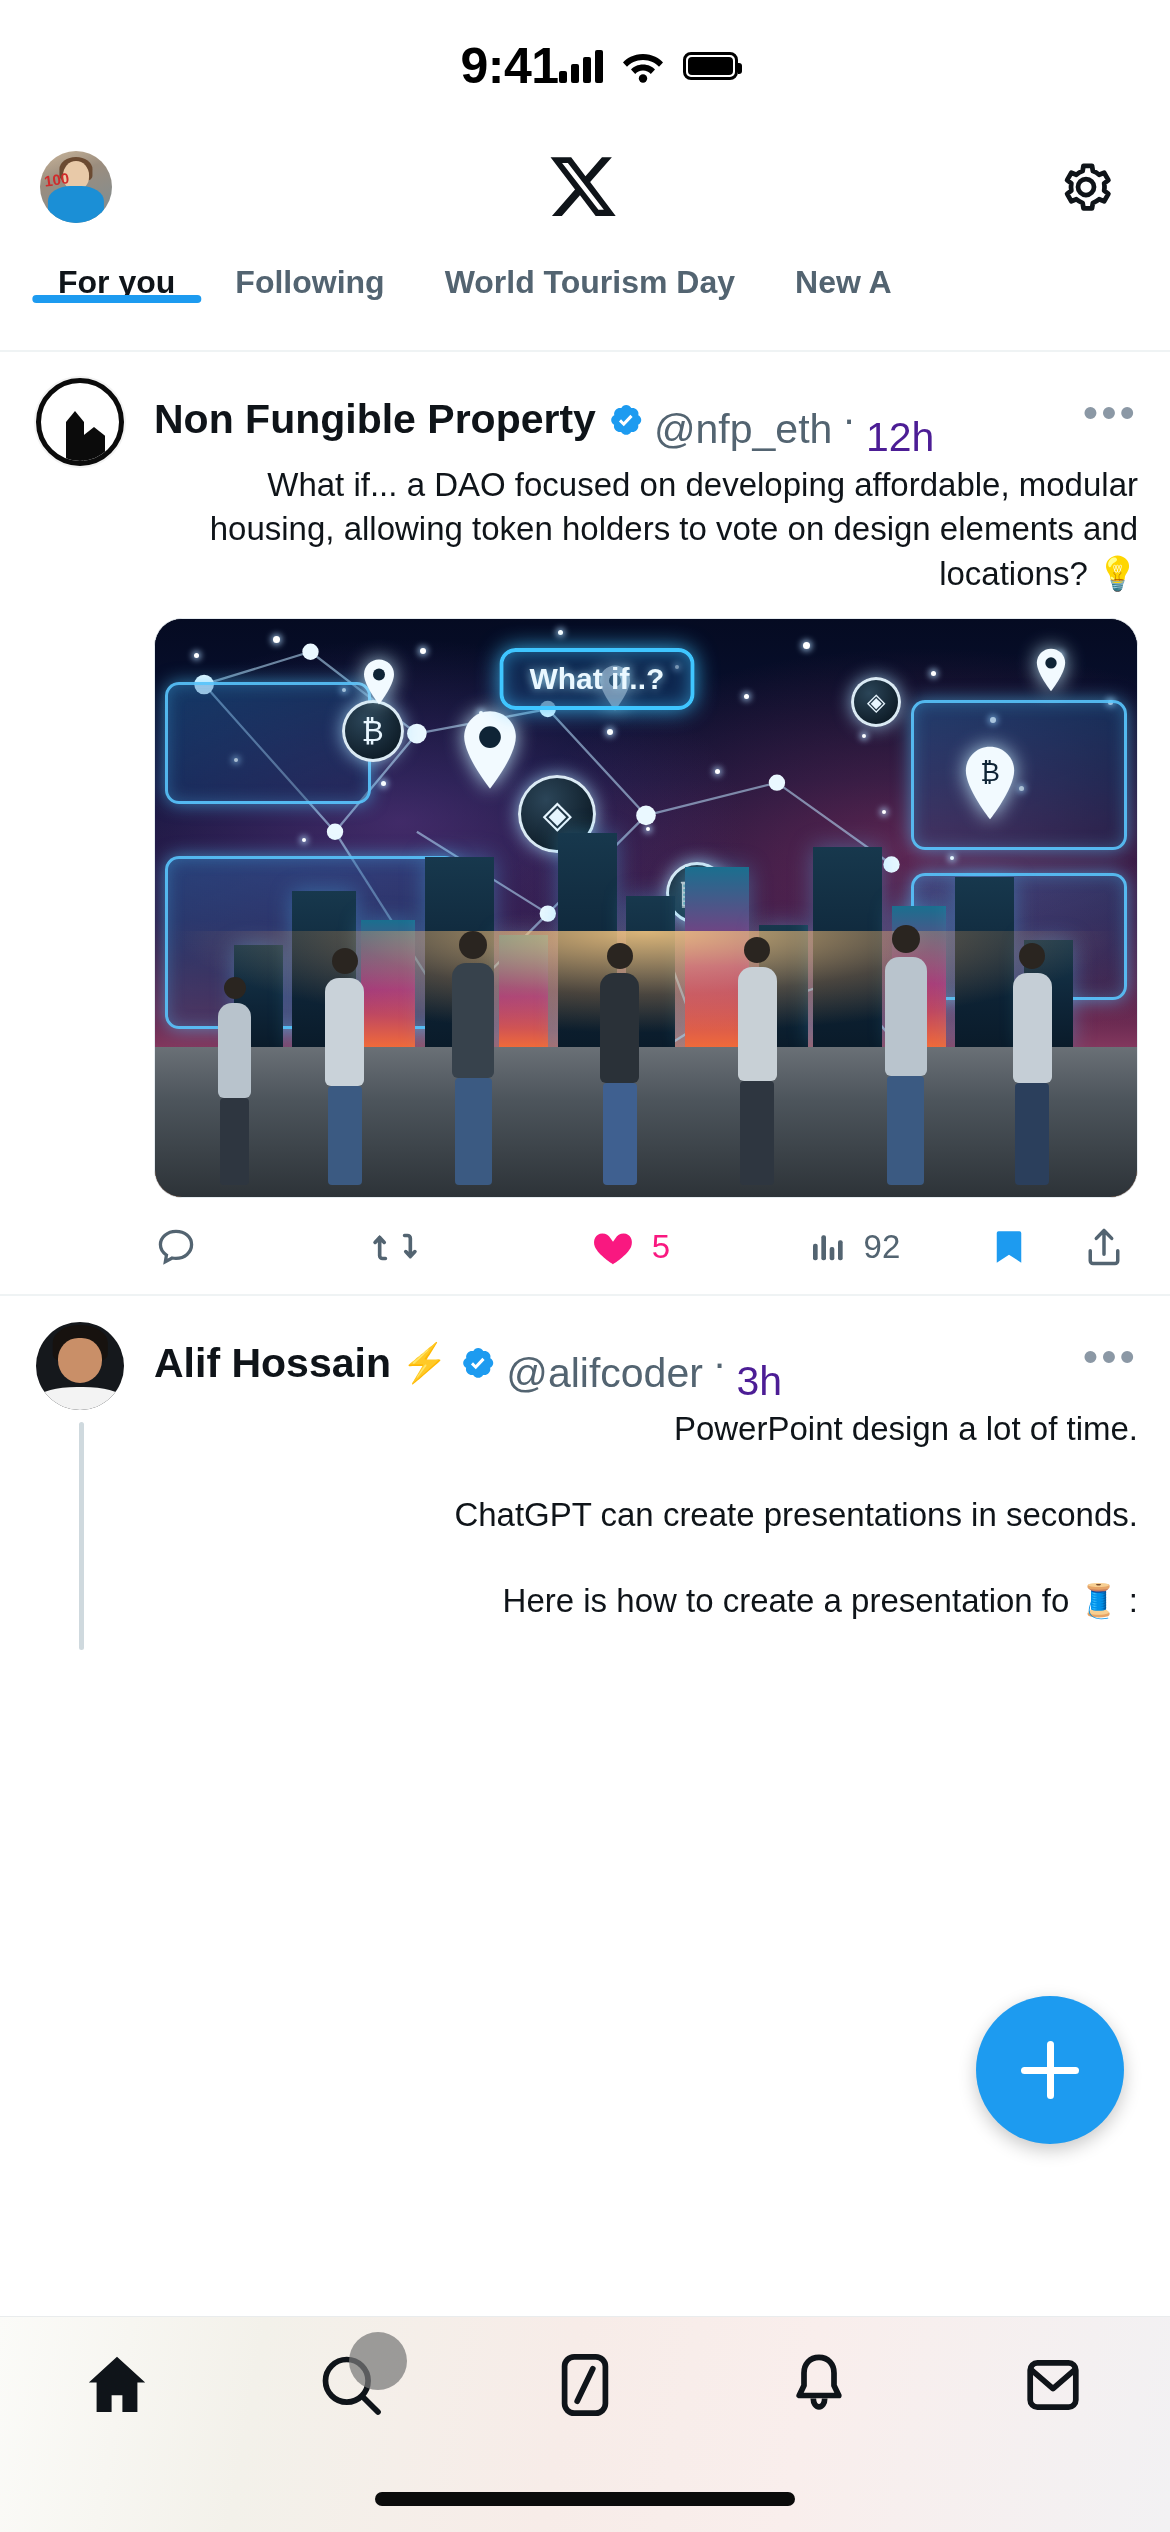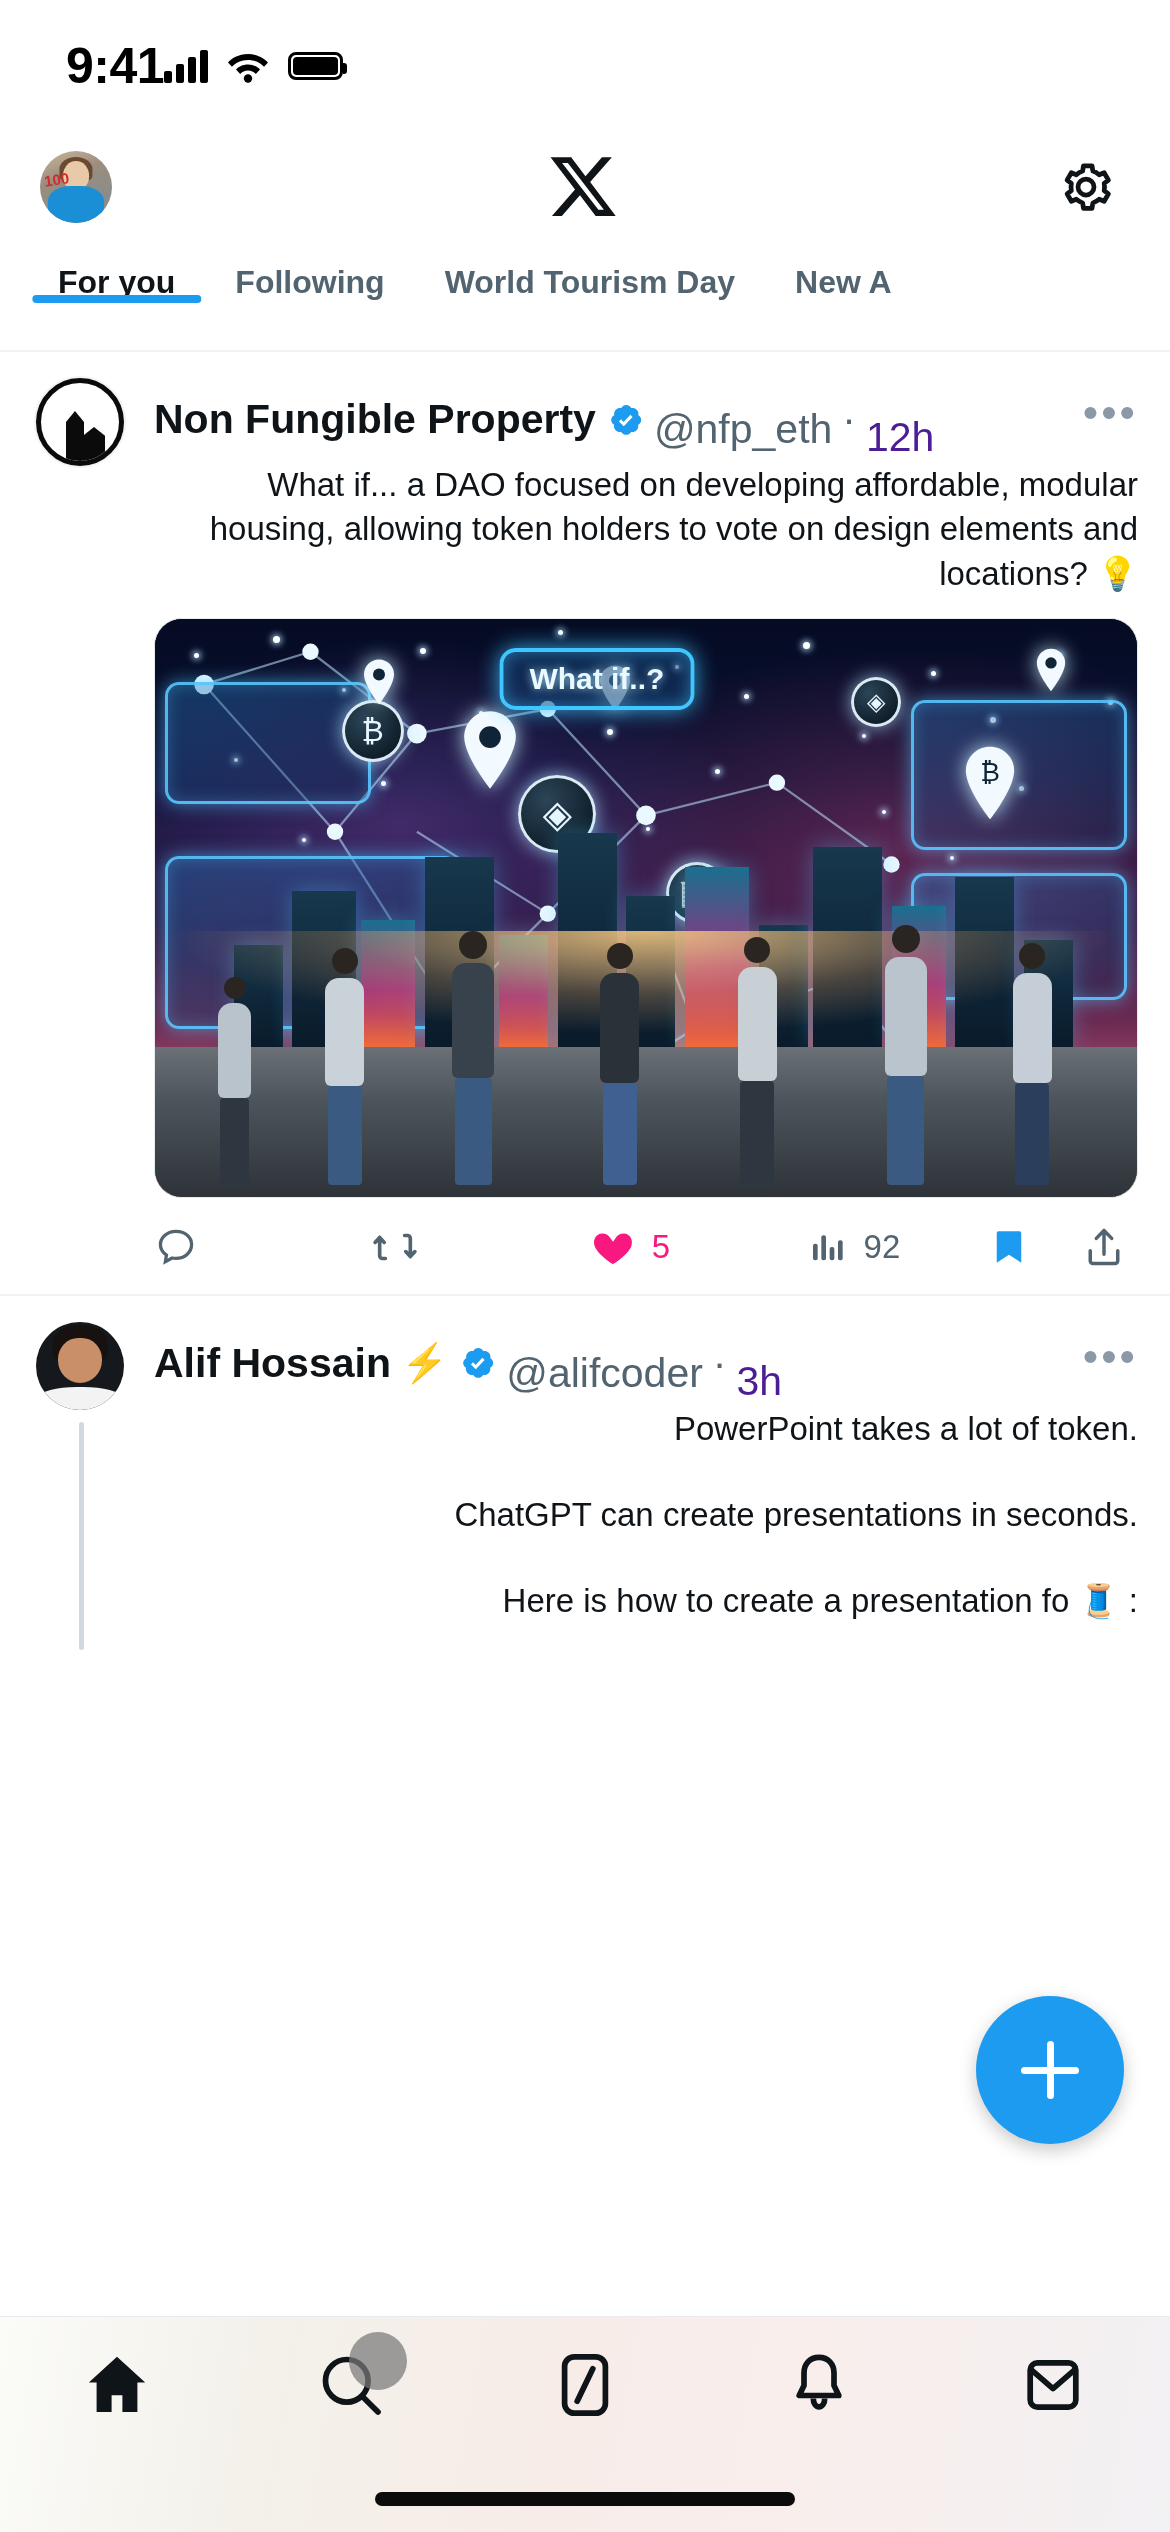--- a/index.html
+++ b/index.html
@@ -10,22 +10,22 @@
     color:#0f1419;
     overflow:hidden;
     position:relative;
   }
 
   
   .status-bar {
     height:132px;
     display:flex;
     align-items:center;
-    justify-content:flex-start;
-    padding:0 62px 0 66px;
+    justify-content:center;
+    padding:0 62px 0 90px;
     position:relative;
   }
   .status-time {
     font-size:50px;
     font-weight:700;
     letter-spacing:-0.5px;
     color:#000;
   }
   .status-right { display:flex; align-items:center; gap:18px; }
 
@@ -626,21 +626,21 @@
         <path fill="#1d9bf0" d="M20.4 11c0-1.2-.7-2.3-1.7-2.8.3-1.1 0-2.4-.9-3.2-.9-.9-2.1-1.2-3.2-.9C14 3 12.9 2.3 11.7 2.3S9.4 3 8.9 4.1c-1.1-.3-2.4 0-3.2.9-.9.9-1.2 2.1-.9 3.2C3.7 8.7 3 9.8 3 11s.7 2.3 1.7 2.8c-.3 1.1 0 2.4.9 3.2.9.9 2.1 1.2 3.2.9.6 1 1.7 1.7 2.9 1.7s2.3-.7 2.8-1.7c1.1.3 2.4 0 3.2-.9.9-.9 1.2-2.1.9-3.2 1.1-.5 1.8-1.6 1.8-2.8z"></path>
         <path fill="#fff" d="M10.3 14.6l-2.8-2.7 1.2-1.3 1.5 1.5 3.9-4.1 1.3 1.2-5.1 5.4z"></path>
       </svg>
       <span class="tw-handle">@alifcoder</span>
       <span class="tw-dot">·</span>
       <span class="tw-time">3h</span>
       <span class="tw-more">•••</span>
     </div>
 
     <div class="tw-text">
-      <p>PowerPoint takes a lot of token.</p>
+      <p>PowerPoint design a lot of time.</p>
       <p>ChatGPT can create presentations in seconds.</p>
       <p>Here is how to create a presentation fo 🧵 :</p>
     </div>
   </div>
 </div>
 
 <div class="peek-card"></div>
 
 <div class="fab"></div>
 <div class="touch-dot"></div>

